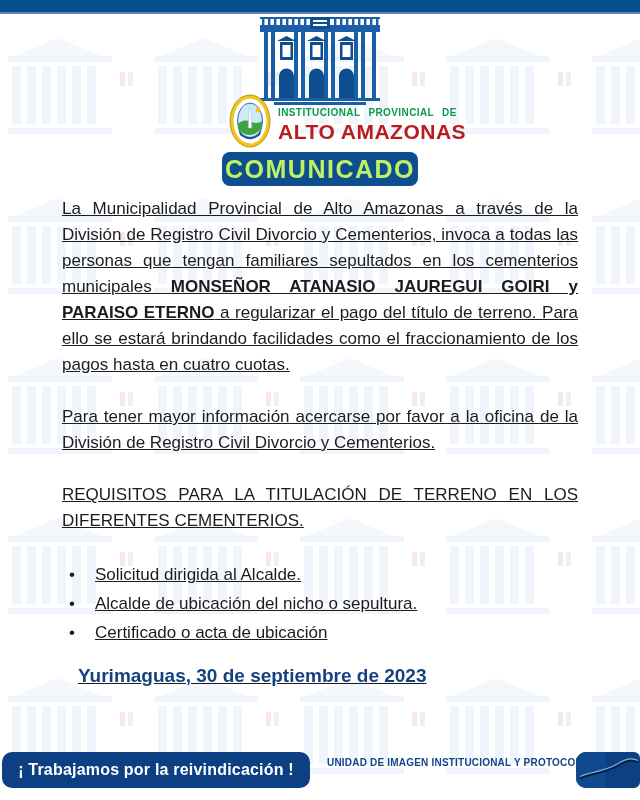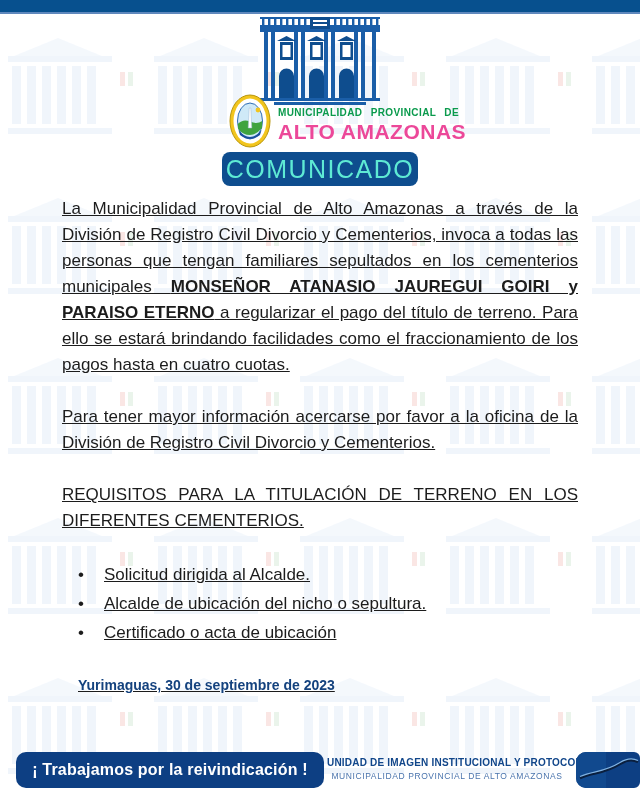--- a/index.html
+++ b/index.html
@@ -10,38 +10,38 @@
   
   .watermark{position:absolute;left:0;top:14px;z-index:0;opacity:.55;pointer-events:none;}
   
   .topbar{position:absolute;left:0;top:0;width:640px;height:12px;background:#07508e;z-index:2;}
   .topbar-line{position:absolute;left:0;top:12px;width:640px;height:2px;background:#5f88bd;z-index:2;}
   
   .building{position:absolute;left:260px;top:17px;z-index:2;}
   .seal{position:absolute;left:229px;top:94px;z-index:3;}
   .brand{position:absolute;left:278px;top:107px;width:172px;z-index:2;}
   .org1{font-size:10px;font-weight:bold;color:#0a9a4c;letter-spacing:.4px;word-spacing:5px;white-space:nowrap;}
-  .org2{font-size:21px;font-weight:bold;color:#ec4899;letter-spacing:.5px;margin-top:2px;white-space:nowrap;}
+  .org2{font-size:21px;font-weight:bold;color:#b91c1c;letter-spacing:.5px;margin-top:2px;white-space:nowrap;}
   .banner{
     position:absolute;left:222px;top:152px;width:196px;height:34px;z-index:2;
     background:#0e4d8e;border-radius:8px;display:flex;align-items:center;justify-content:center;
   }
-  .banner span{color:#5eead4;font-weight:normal;font-size:25px;letter-spacing:1.5px;}
+  .banner span{color:#bef264;font-weight:bold;font-size:25px;letter-spacing:1.5px;}
   
   .content{position:absolute;left:62px;top:196px;width:516px;z-index:2;color:#1c1c1c;
     font-size:17px;line-height:26px;text-align:justify;text-decoration:underline;}
   .content p{margin:0 0 26px 0;}
   .content p.caps{text-transform:none;margin-top:8px;}
-  .reqs{margin:12px;padding:0;list-style:none;}
+  .reqs{margin:3px;padding:0;list-style:none;}
   .reqs li{position:relative;padding-left:30px;line-height:29px;text-align:left;}
   .reqs li::before{content:"\2022";position:absolute;left:4px;color:#1c1c1c;}
-  .dateline{margin-top:25px;margin-left:16px;font-weight:bold;color:#14427e;font-size:14px;text-align:left;}
+  .dateline{margin-top:16px;margin-left:16px;font-weight:bold;color:#14427e;font-size:19px;text-align:left;}
   
   .slogan-bar{
-    position:absolute;left:16px;top:752px;width:308px;height:36px;background:#0d3f83;border-radius:10px;
+    position:absolute;left:2px;top:752px;width:308px;height:36px;background:#0d3f83;border-radius:10px;
     display:flex;align-items:center;justify-content:center;z-index:2;
   }
   .slogan-bar span{color:#ffffff;font-weight:bold;font-size:16px;letter-spacing:.2px;}
   .unit-block{position:absolute;left:327px;top:757px;width:240px;text-align:center;z-index:2;}
   .unit1{font-size:10px;font-weight:bold;color:#11468a;letter-spacing:.2px;white-space:nowrap;}
   .unit2{font-size:8.5px;color:#4a74ad;letter-spacing:.6px;margin-top:3px;white-space:nowrap;}
   .swoosh{
     position:absolute;left:576px;top:752px;width:64px;height:36px;background:#0d3f83;
     border-radius:10px 6px 6px 10px;z-index:2;overflow:hidden;
   }
@@ -138,21 +138,21 @@
     <ellipse cx="21" cy="27" rx="20" ry="26" fill="#f2c51d" stroke="#b8960e" stroke-width="1"></ellipse>
     <ellipse cx="21" cy="27" rx="16.5" ry="22.5" fill="#ffffff"></ellipse>
     <ellipse cx="21" cy="27" rx="12.5" ry="18" fill="#cfe9f7" stroke="#2e6db4" stroke-width="1"></ellipse>
     <path d="M8.8 30 Q14 24.5 21 27.5 Q28 30.5 33.2 27 L33 34 Q27 41 21 41 Q14 41 9.2 35 Z" fill="#3fa33f"></path>
     <path d="M9.4 36 Q15 43 21 43 Q27 43 32.6 36 L31 41 Q26 45 21 45 Q16 45 11 41 Z" fill="#1a4f9e"></path>
     <polygon points="19.2,34 20.2,14 21.8,14 22.8,34" fill="#ffffff" stroke="#9db9d6" stroke-width="0.5"></polygon>
     <circle cx="29" cy="16" r="2.4" fill="#f2c51d"></circle>
   </svg>
 
   <div class="brand">
-    <div class="org1">MUNICIPALIDAD PROVINCIAL DE</div>
+    <div class="org1">INSTITUCIONAL PROVINCIAL DE</div>
     <div class="org2">ALTO AMAZONAS</div>
   </div>
 
   <div class="banner">
     <span>COMUNICADO</span>
   </div>
 
   <div class="content">
     <p><span>La Municipalidad Provincial de Alto Amazonas a través de la División de Registro Civil Divorcio y Cementerios, invoca a todas las personas que tengan familiares sepultados en los cementerios municipales </span><b>MONSEÑOR ATANASIO JAUREGUI GOIRI y PARAISO ETERNO</b><span> a regularizar el pago del título de terreno. Para ello se estará brindando facilidades como el fraccionamiento de los pagos hasta en cuatro cuotas.</span></p>
     <p>Para tener mayor información acercarse por favor a la oficina de la División de Registro Civil Divorcio y Cementerios.</p>
@@ -164,21 +164,20 @@
     </ul>
     <div class="dateline">Yurimaguas, 30 de septiembre de 2023</div>
   </div>
 
   <div class="slogan-bar">
     <span>¡ Trabajamos por la reivindicación !</span>
   </div>
 
   <div class="unit-block">
     <div class="unit1">UNIDAD DE IMAGEN INSTITUCIONAL Y PROTOCOLO</div>
-    <div class="unit2">MUNICIPALIDAD PROVINCIAL DE ALTO AMAZONAS</div>
   </div>
 
   <div class="swoosh">
     <svg width="64" height="36" viewBox="0 0 64 36">
       <rect x="0" y="0" width="30" height="36" fill="#11498e"></rect>
       <path d="M4 26 C18 20, 28 22, 44 12 C52 7, 58 8, 62 10" fill="none" stroke="#0a1f3e" stroke-width="2.5"></path>
       <path d="M4 24.5 C18 18.5, 28 20.5, 44 10.5 C52 5.5, 58 6.5, 62 8.5" fill="none" stroke="#7fb1e0" stroke-width="1.2"></path>
     </svg>
   </div>
 

